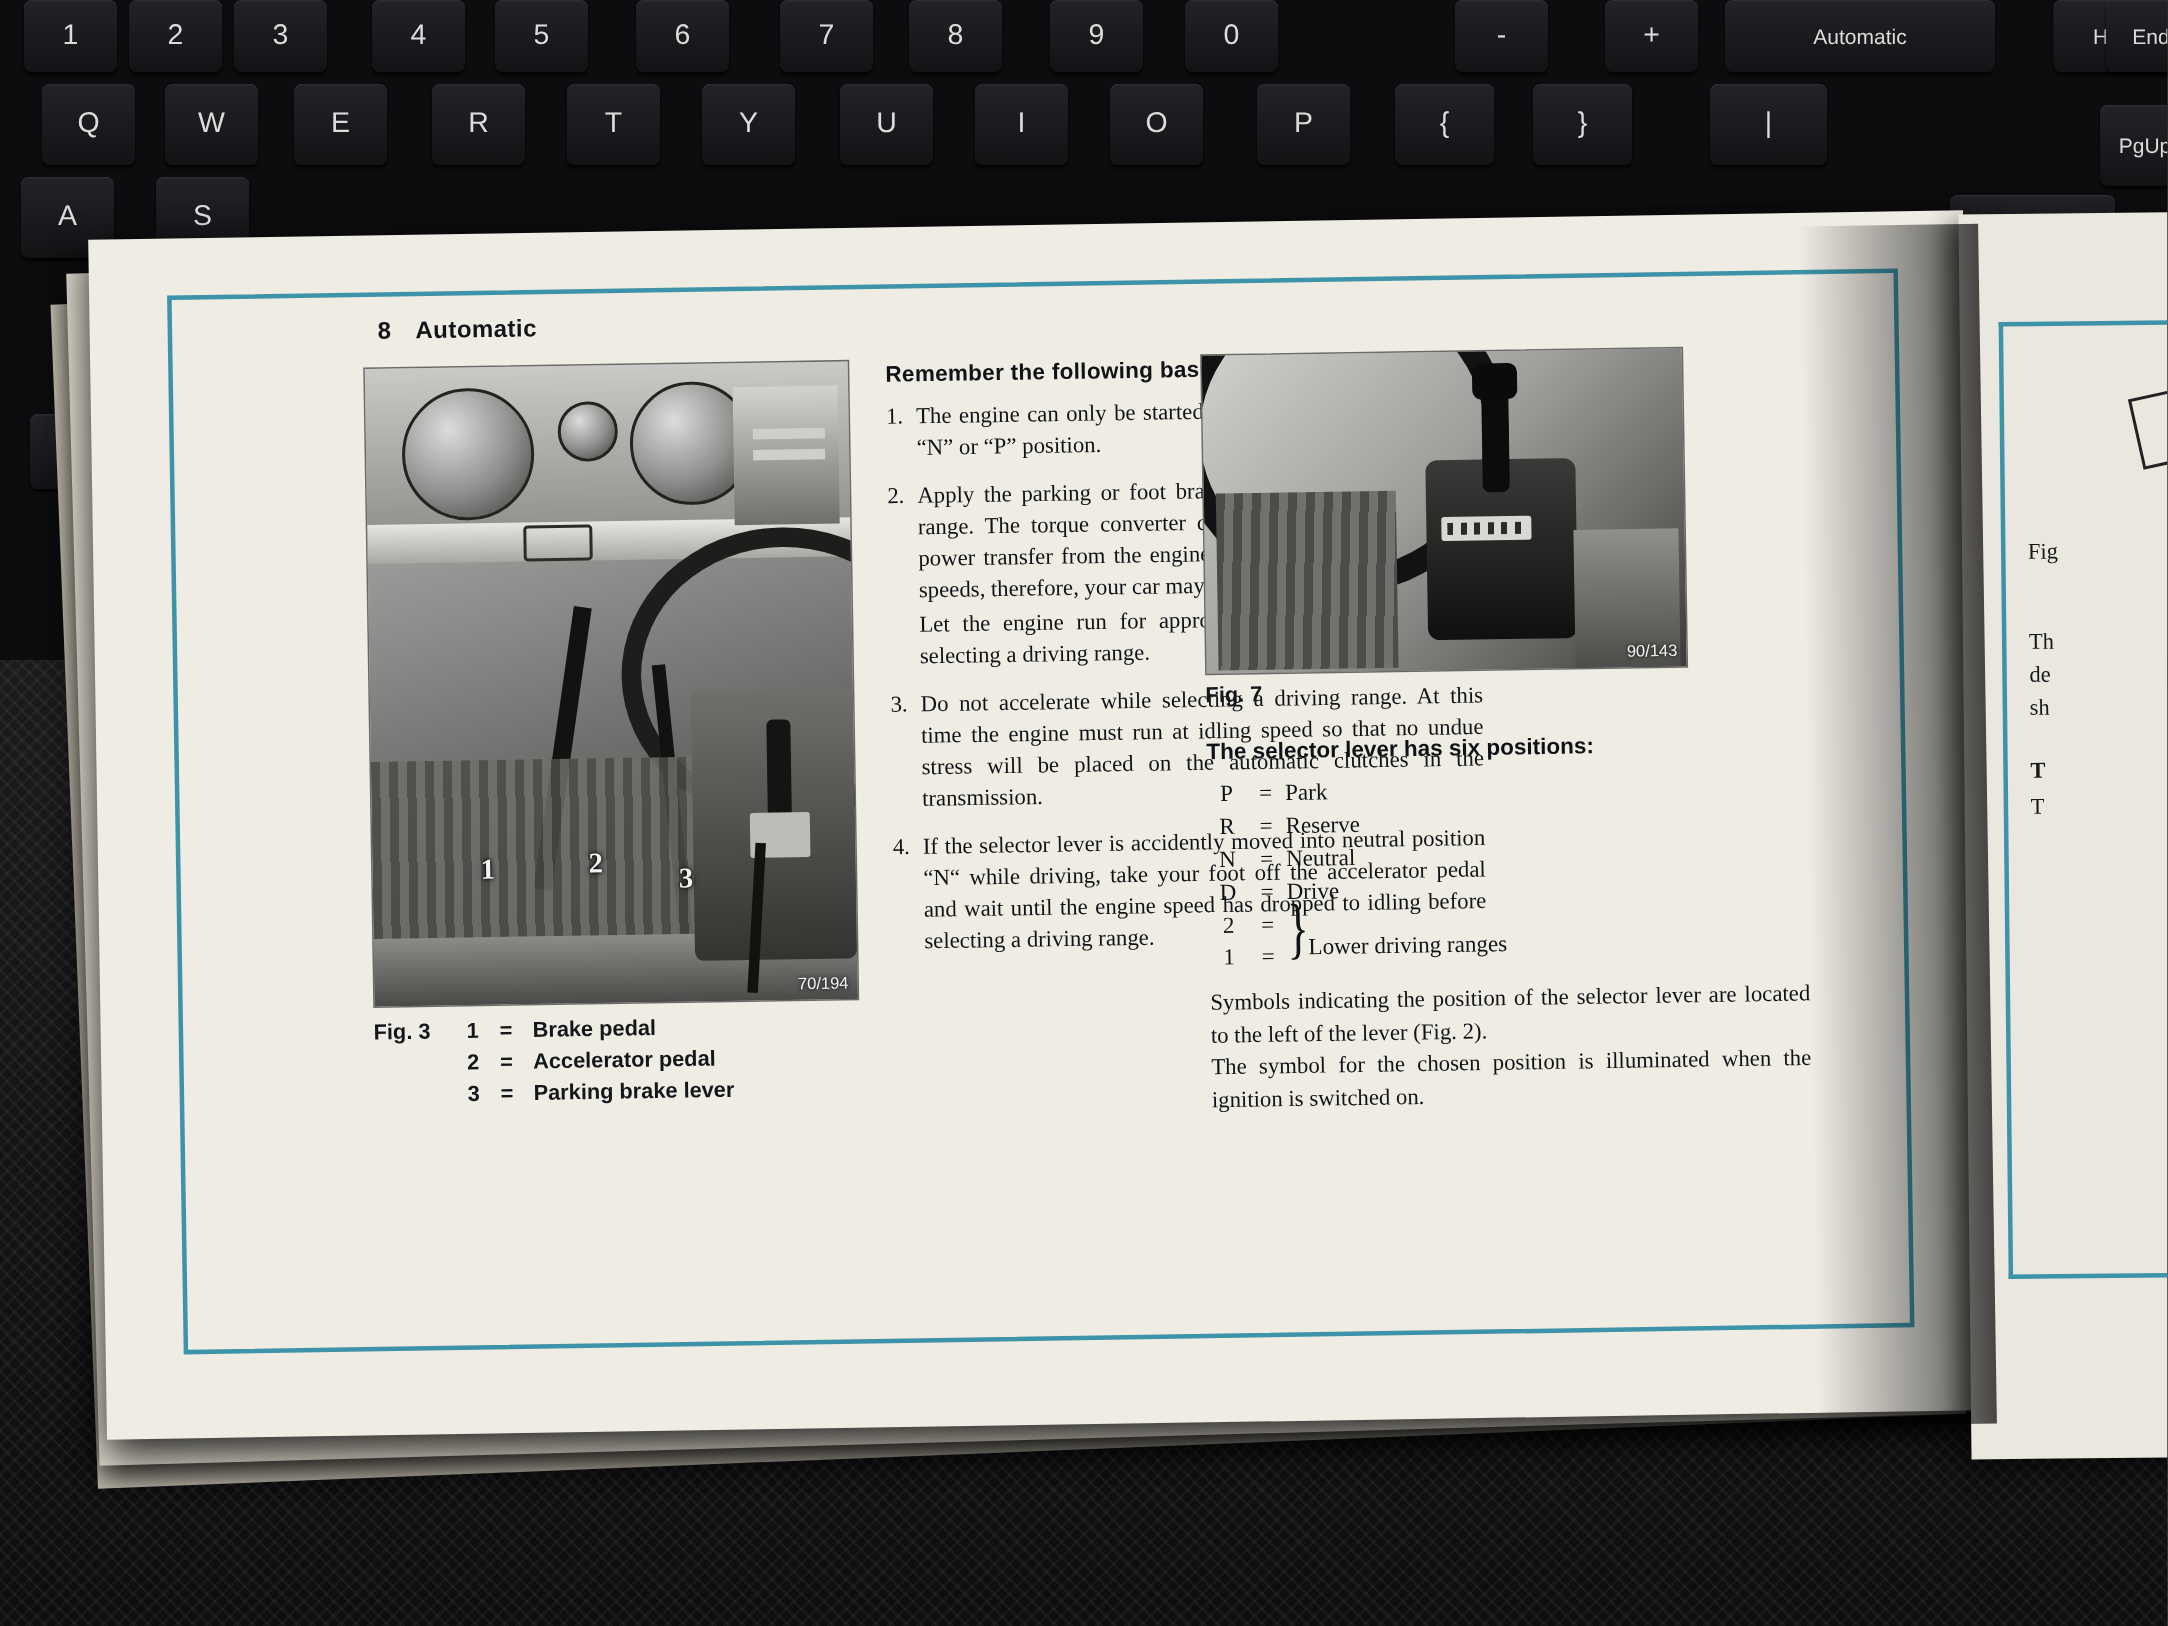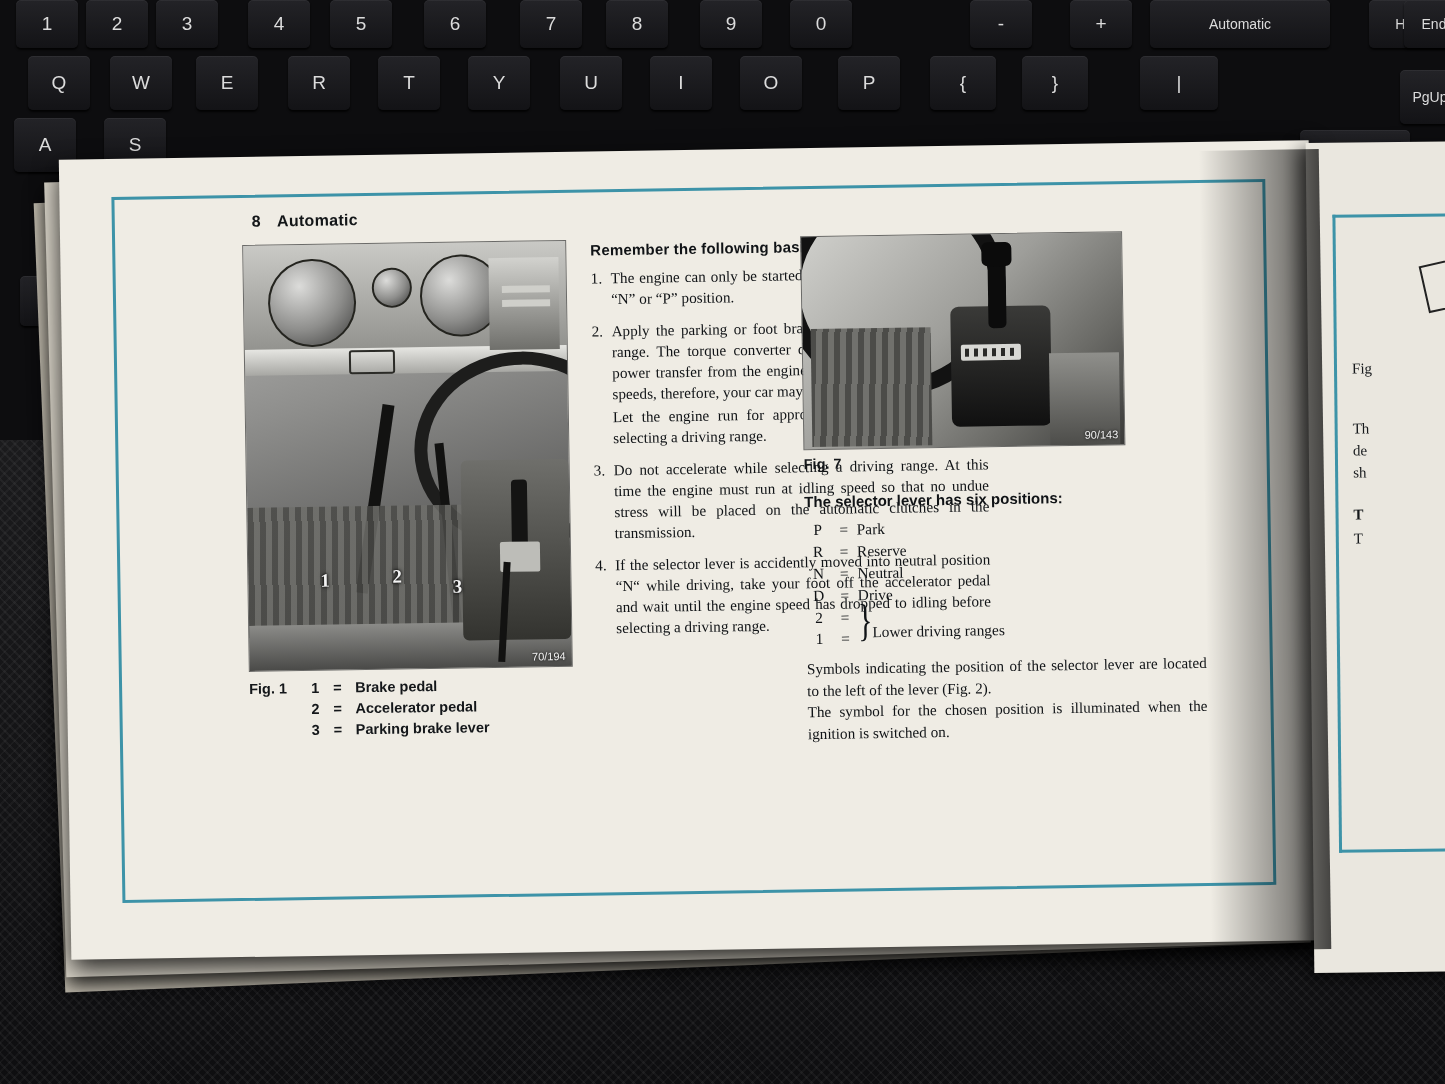--- a/index.html
+++ b/index.html
@@ -413,21 +413,21 @@
         <div class="selector-plate" style="left:252px;top:300px;width:40px;height:30px;background:#bdbdb8;"></div>
         <div class="pedalrod" style="left:252px;top:320px;width:7px;height:100px;transform:rotate(4deg);"></div>
         <span class="callout" style="left:72px;top:325px;">1</span>
         <span class="callout" style="left:144px;top:322px;">2</span>
         <span class="callout" style="left:204px;top:333px;">3</span>
         <span class="ph-code">70/194</span>
       </div>
 
       <div class="fig1-caption">
         <div class="row">
-          <span class="lbl">Fig. 1</span>
+          <span class="lbl">Fig. 3</span>
           <span class="idx">1</span>
           <span class="idx">=</span>
           <span>Brake pedal</span>
         </div>
         <div class="row">
           <span class="lbl"></span>
           <span class="idx">2</span>
           <span class="idx">=</span>
           <span>Accelerator pedal</span>
         </div>

